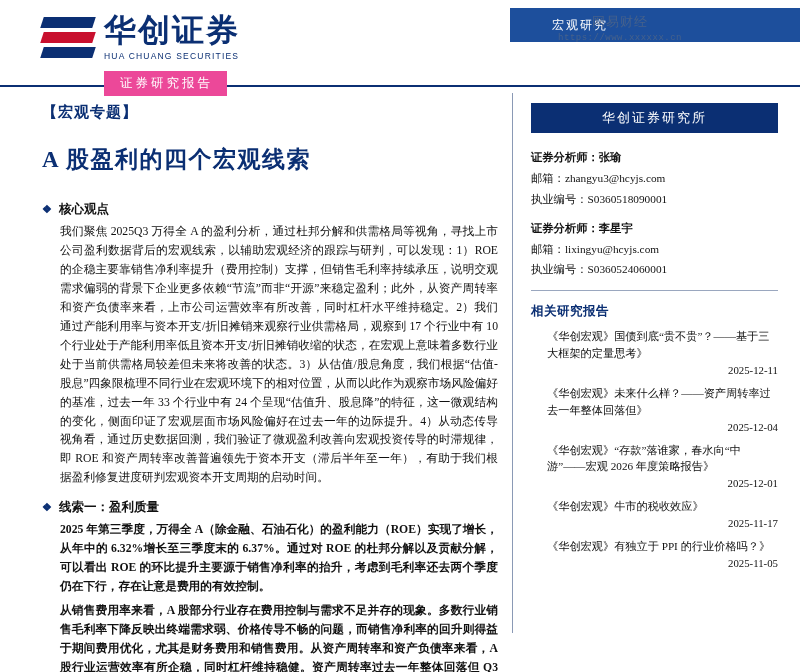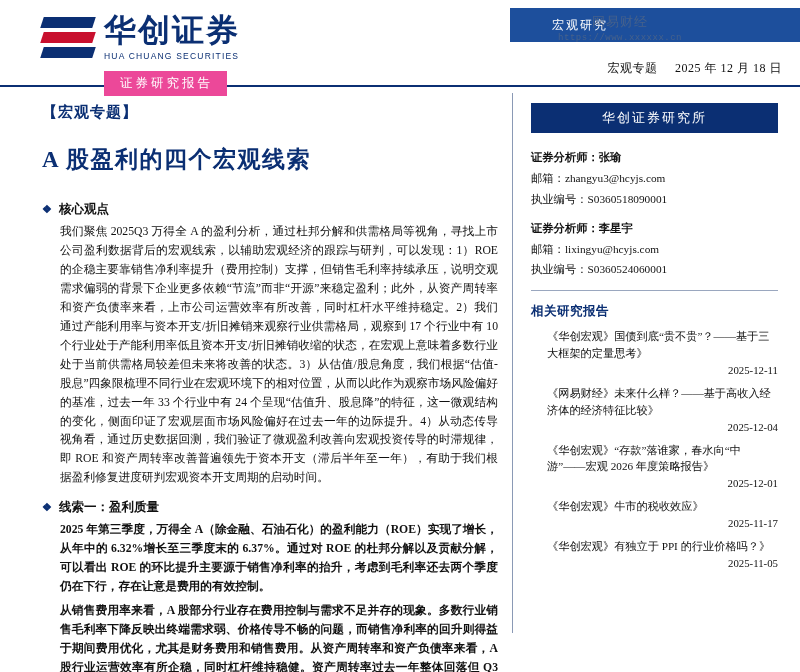--- a/index.html
+++ b/index.html
@@ -237,25 +237,20 @@
   </div>
 
   <div class="header-right">
     <div class="blue-band">
       <div class="blue-band-text">宏观研究</div>
     </div>
     <div class="watermark">
       <div>网易财经</div>
       <div class="wm-sub">https://www.xxxxxx.cn</div>
     </div>
-    <div class="date-line">
-      <span>宏观专题</span>
-      &nbsp;&nbsp;&nbsp;
-      <span>2025 年 12 月 18 日</span>
-    </div>
   </div>
 </div>
 
 <div class="body-wrap">
 
   <div class="left-col">
     <div class="sec-title">【宏观专题】</div>
     <div class="main-title">A 股盈利的四个宏观线索</div>
 
     <div class="bullet-head">
@@ -304,21 +299,21 @@
 
     <hr class="hr-thin">
 
     <div class="rel-title">相关研究报告</div>
 
     <div>
       <div class="rel-item">《华创宏观》国债到底“贵不贵”？——基于三大框架的定量思考》</div>
       <div class="rel-date">2025-12-11</div>
     </div>
     <div>
-      <div class="rel-item">《网易财经》未来什么样？——基于高收入经济体的经济特征比较》</div>
+      <div class="rel-item">《华创宏观》未来什么样？——资产周转率过去一年整体回落但》</div>
       <div class="rel-date">2025-12-04</div>
     </div>
     <div>
       <div class="rel-item">《华创宏观》“存款”落谁家，春水向“中游”——宏观 2026 年度策略报告》</div>
       <div class="rel-date">2025-12-01</div>
     </div>
     <div>
       <div class="rel-item">《华创宏观》牛市的税收效应》</div>
       <div class="rel-date">2025-11-17</div>
     </div>

